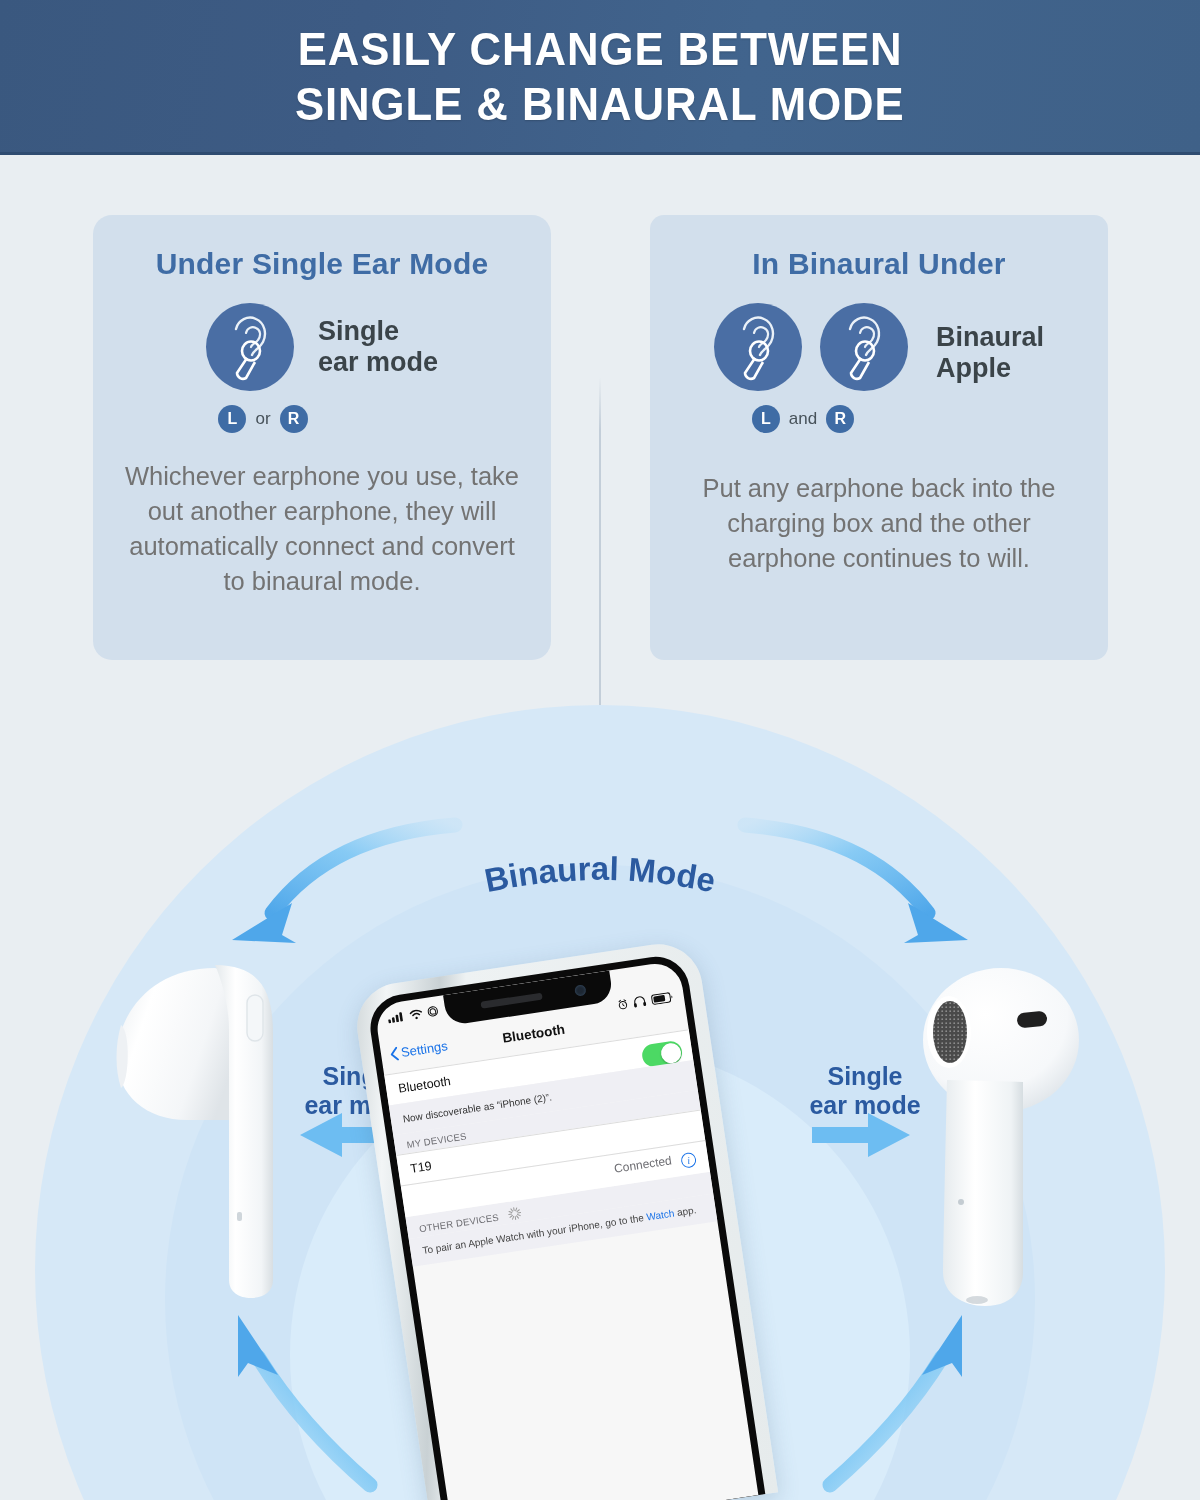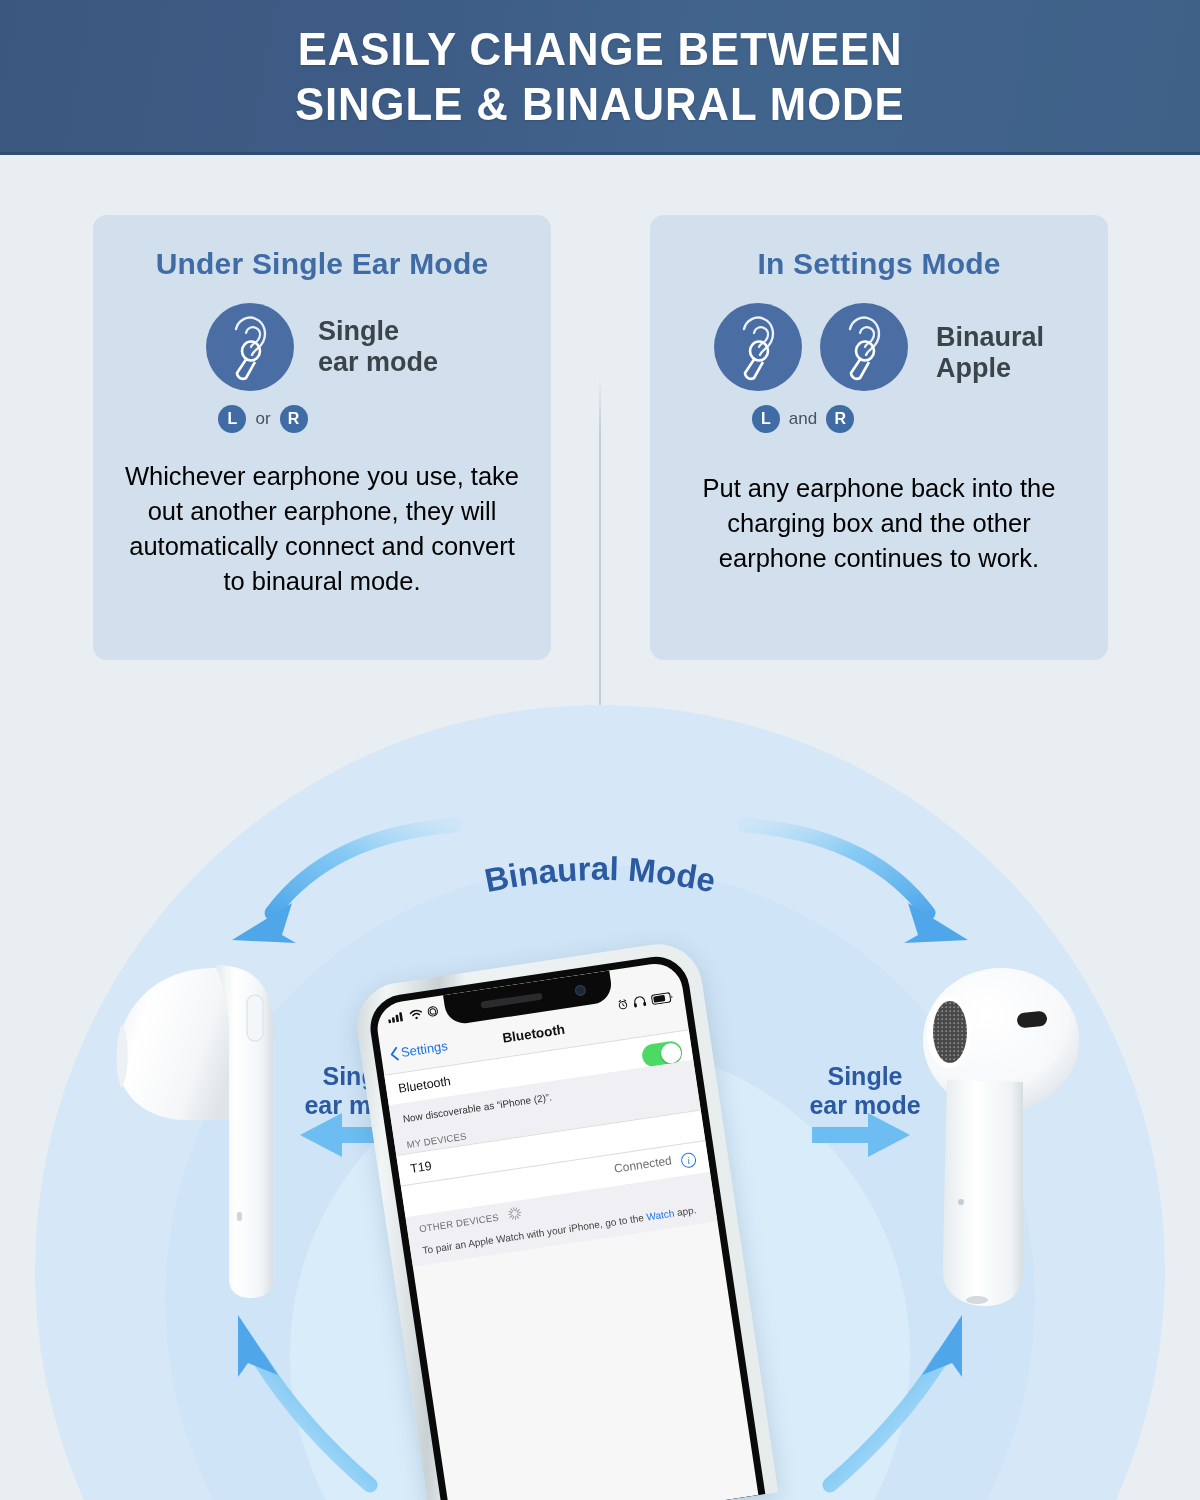--- a/index.html
+++ b/index.html
@@ -31,21 +31,21 @@
     position:absolute; left:0; top:155px; width:1200px; height:530px;
   }
   .divider{
     position:absolute; left:599px; top:222px; width:2px; height:440px;
     background:linear-gradient(180deg,rgba(180,195,210,0) 0%,#c3ced9 12%,#c3ced9 88%,rgba(180,195,210,0) 100%);
   }
   .card{
     position:absolute; top:60px; width:458px; height:445px;
     background:#d2dfec; border-radius:14px;
   }
-  .card.left{ left:93px; }
+  .card.left{ left:93px;border-radius:19px; }
   .card.right{ left:650px; }
 
   .card-title{
     text-align:center; color:#3f6ca5; font-weight:bold;
     font-size:30px; letter-spacing:0.2px; margin-top:32px;
   }
 
   .icon-row{
     display:flex; align-items:center; justify-content:center;
     margin-top:22px; gap:18px;
@@ -69,21 +69,21 @@
   .lr-row.shift-left2{ margin-left:-152px; }
   .lr-badge{
     width:28px; height:28px; border-radius:50%; background:#3f6ca5;
     color:#fff; font-size:16px; font-weight:bold;
     display:flex; align-items:center; justify-content:center;
     line-height:1;
   }
   .lr-conj{ color:#47525a; font-size:17px; }
 
   .card-body{
-    text-align:center; color:#000000; font-size:25.5px; line-height:35px;
+    text-align:center; color:#737373; font-size:25.5px; line-height:35px;
     padding:0 24px; margin-top:26px;
   }
   .card.right .card-body{ margin-top:38px; font-size:25.5px; }
 
   
   .scene{
     position:absolute; left:0; top:685px; width:1200px; height:815px;
     overflow:hidden;
   }
   .ring{
@@ -242,21 +242,21 @@
     <div class="lr-row shift-left">
       <div class="lr-badge">L</div>
       <div class="lr-conj">or</div>
       <div class="lr-badge">R</div>
     </div>
 
     <div class="card-body">Whichever earphone you use, take out another earphone, they will automatically connect and convert to binaural mode.</div>
   </div>
 
   <div class="card right">
-    <div class="card-title">In Settings Mode</div>
+    <div class="card-title">In Binaural Under</div>
 
     <div class="icon-row">
       <div class="ear-circle">
         <svg width="88" height="88" viewBox="0 0 88 88">
           <path d="M30 26c2-9 12-14 20-10 9 4 11 15 7 23-3 6-9 8-11 13" fill="none" stroke="#eaf1f8" stroke-width="2.4" stroke-linecap="round"></path>
           <path d="M40 30c1-5 6-7 10-5 5 2 5 8 2 12-2 3-6 4-7 7" fill="none" stroke="#eaf1f8" stroke-width="2.2" stroke-linecap="round"></path>
           <ellipse cx="45" cy="48" rx="9" ry="9.5" fill="none" stroke="#ffffff" stroke-width="2.6"></ellipse>
           <path d="M41 55 L31 70 a6 6 0 0 0 9 5 L49 59" fill="none" stroke="#ffffff" stroke-width="2.6" stroke-linejoin="round"></path>
         </svg>
       </div>
@@ -273,21 +273,21 @@
         <div>Apple</div>
       </div>
     </div>
 
     <div class="lr-row shift-left2">
       <div class="lr-badge">L</div>
       <div class="lr-conj">and</div>
       <div class="lr-badge">R</div>
     </div>
 
-    <div class="card-body">Put any earphone back into the charging box and the other earphone continues to work.</div>
+    <div class="card-body">Put any earphone back into the charging box and the other earphone continues to will.</div>
   </div>
 </div>
 
 <div class="scene">
   <div class="ring ring1"></div>
   <div class="ring ring2"></div>
   <div class="ring ring3"></div>
 
   <div class="arc-title">
     <svg width="1200" height="130" viewBox="0 0 1200 130">

